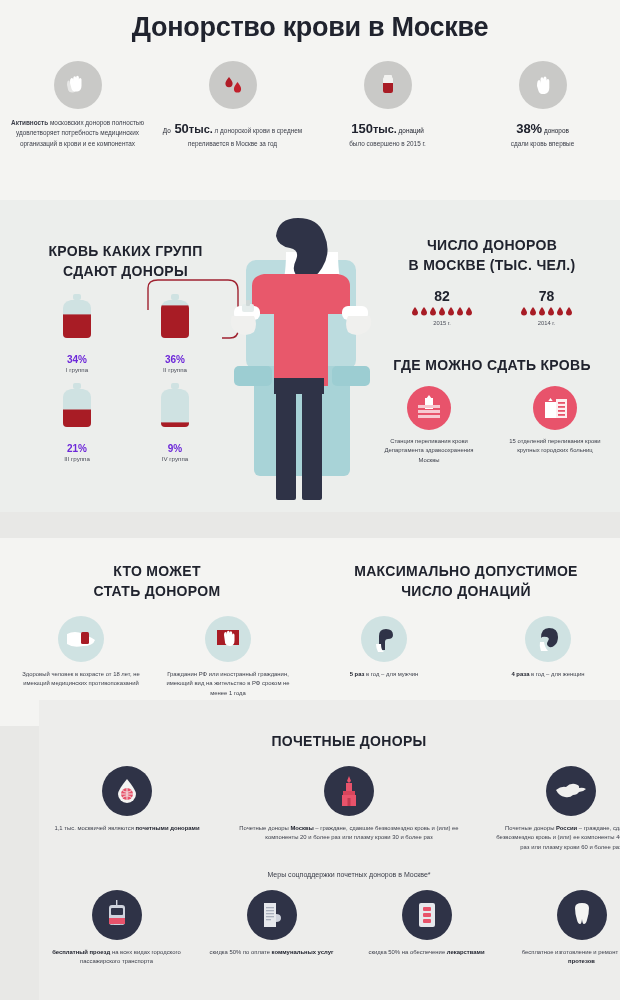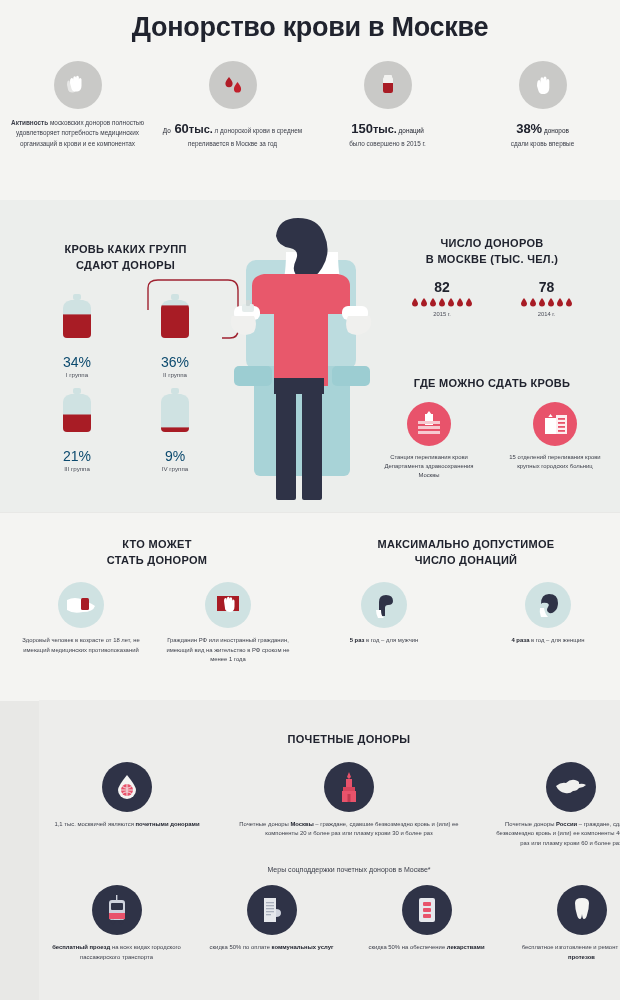--- a/index.html
+++ b/index.html
@@ -38,26 +38,26 @@
     margin-bottom:9px;
   }
   .topcard .txt { text-align:center; font-size:6.4px; line-height:1.62; color:#3b3e49; }
   .topcard .txt b { font-weight:bold; }
   .bigstat { font-size:13px; font-weight:bold; color:#20232e; }
   .bigstat .u { font-size:11px; font-weight:bold; }
   .bigstat .sm { font-size:6.4px; font-weight:normal; }
 
   
   .h-sec {
-    font-size:11px; font-weight:bold; letter-spacing:0.3px;
+    font-size:14px; font-weight:bold; letter-spacing:0.3px;
     text-align:center; color:#20232e; line-height:1.42;
   }
   .bags { display:flex; flex-wrap:wrap; width:196px; }
   .bagcell { width:98px; text-align:center; margin-bottom:8px; }
-  .bagpct { font-size:14px; font-weight:normal; color:#0c4a6e; margin-top:4px; }
+  .bagpct { font-size:10px; font-weight:bold; color:#6d28d9; margin-top:4px; }
   .baglbl { font-size:6.2px; color:#4a4d58; margin-top:1px; }
 
   
   .dn-row { display:flex; justify-content:center; gap:47px; margin-top:12px; }
   .dn-col { text-align:center; }
   .dn-num { font-size:14px; font-weight:bold; color:#20232e; }
   .dn-drops { margin:3px 0 2px; display:flex; justify-content:center; gap:1.5px; }
   .dn-year { font-size:5.8px; color:#4a4d58; }
 
   
@@ -118,21 +118,21 @@
 
       <div class="topcard">
         <div class="circ-grey">
           <svg width="28" height="28" viewBox="0 0 28 28">
             <path d="M10 6 q3.6 4.4 3.6 6.6 a3.6 3.6 0 0 1-7.2 0 Q6.4 10.4 10 6z" fill="#b01c27"></path>
             <path d="M18.5 11 q3.6 4.6 3.6 6.9 a3.6 3.6 0 0 1-7.2 0 Q14.9 15.6 18.5 11z" fill="#c1202b"></path>
           </svg>
         </div>
         <div class="txt">
           <span class="bigstat"><span class="sm">До</span>
-          <span>60</span><span class="u">тыс.</span></span><span> л донорской крови в среднем переливается в Москве за год</span>
+          <span>50</span><span class="u">тыс.</span></span><span> л донорской крови в среднем переливается в Москве за год</span>
         </div>
       </div>
 
       <div class="topcard">
         <div class="circ-grey">
           <svg width="26" height="28" viewBox="0 0 26 28">
             <rect x="9" y="4" width="8" height="3" rx="1" fill="#f2f2f0"></rect>
             <rect x="8" y="6" width="10" height="16" rx="2" fill="#f2f2f0"></rect>
             <path d="M8 12 h10 v8 a2 2 0 0 1-2 2 h-6 a2 2 0 0 1-2-2z" fill="#a81c25"></path>
           </svg>
@@ -296,21 +296,21 @@
               <path d="M40 0 q3 4 3 5.6 a3 3 0 0 1-6 0 Q37 4 40 0z"></path>
               <path d="M49 0 q3 4 3 5.6 a3 3 0 0 1-6 0 Q46 4 49 0z"></path>
             </g>
               </svg>
           </div>
           <div class="dn-year">2014 г.</div>
         </div>
       </div>
     </div>
 
-    <div style="position:absolute; left:376px; top:176px; width:232px;">
+    <div style="position:absolute; left:376px; top:156px; width:232px;">
       <div class="h-sec">ГДЕ МОЖНО СДАТЬ КРОВЬ</div>
       <div class="wd-row">
         <div class="wd-col">
           <div class="circ-pink">
             <svg width="30" height="28" viewBox="0 0 30 28">
               <rect x="11" y="4" width="8" height="11" fill="#ffffff"></rect>
               <path d="M15 1 l2.6 3.4 h-5.2z" fill="#ffffff"></path>
               <rect x="4" y="11" width="22" height="3" fill="#f7c9d1"></rect>
               <rect x="4" y="16" width="22" height="3" fill="#f7c9d1"></rect>
               <rect x="4" y="21" width="22" height="3" fill="#f7c9d1"></rect>
@@ -329,21 +329,21 @@
               <rect x="5" y="8" width="11" height="16" fill="#ffffff"></rect>
               <path d="M10.5 4 l2.2 3 h-4.4z" fill="#ffffff"></path>
             </svg>
           </div>
           <div class="wd-txt">15 отделений переливания крови крупных городских больниц</div>
         </div>
       </div>
     </div>
   </div>
 
-  <div class="sec sec-c" style="top:513px; height:188px;">
+  <div class="sec sec-c" style="top:538px; height:188px;">
 
     <div style="position:absolute; left:12px; top:24px; width:290px;">
       <div class="h-sec">
         <div>КТО МОЖЕТ</div>
         <div>СТАТЬ ДОНОРОМ</div>
       </div>
       <div style="display:flex; justify-content:center; gap:22px; margin-top:14px;">
         <div style="width:120px;">
           <div class="circ-teal">
             <svg width="32" height="26" viewBox="0 0 32 26">

